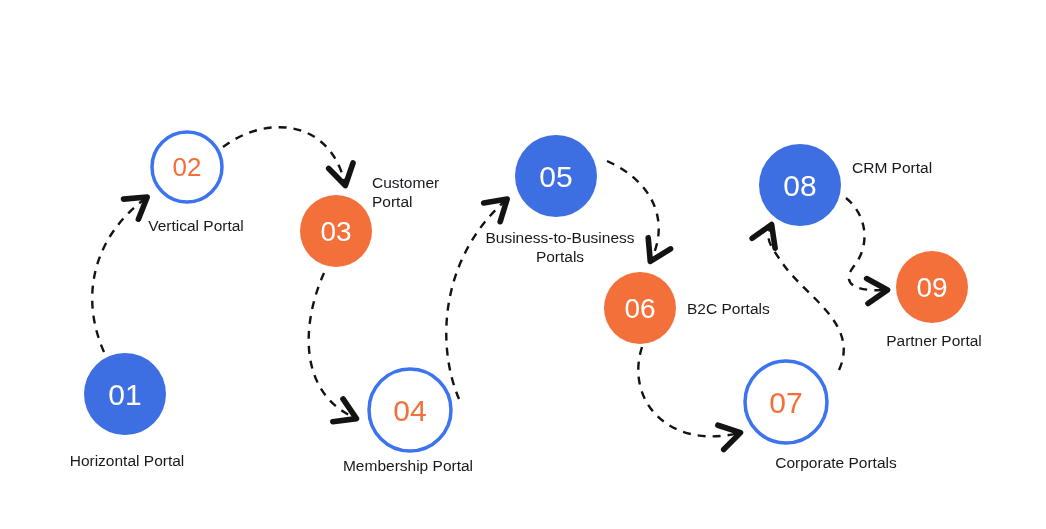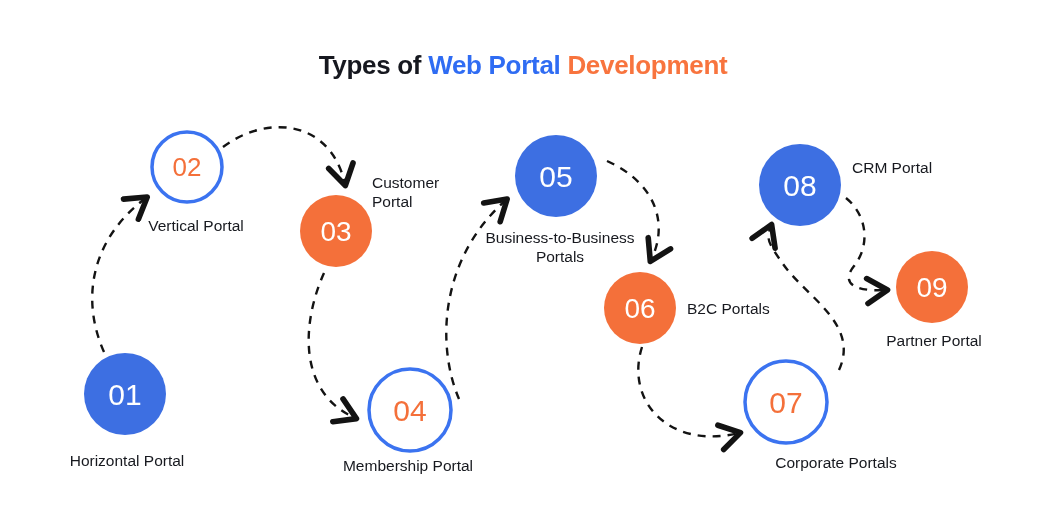--- a/index.html
+++ b/index.html
@@ -48,23 +48,20 @@
     font-size: 15.5px;
     font-weight: 500;
     fill: #17191f;
   }
 </style>
 </head>
 <body>
 
 <div class="canvas">
 
-  <div class="title">
-    <span>Types of </span><span class="t-blue">Web Portal </span><span class="t-orange">Development</span>
-  </div>
 
   <svg id="diagram" class="diagram" width="1046" height="529" viewBox="0 0 1046 529">
     <defs>
       <marker id="ah" viewBox="0 0 10 10" refX="7.5" refY="5" markerWidth="13" markerHeight="13" orient="auto">
         <path d="M1.5,1 L8,5 L1.5,9" fill="none" stroke="#131313" stroke-width="1.8" stroke-linecap="round" stroke-linejoin="round"></path>
       </marker>
     </defs>
   <path d="M104,352 C80,298 92,238 146,198" class="arrow" marker-end="url(#ah)"></path>
       <path d="M223,147 C265,115 330,118 345,184" class="arrow" marker-end="url(#ah)"></path>
       <path d="M324,273 C302,322 297,392 355,418" class="arrow" marker-end="url(#ah)"></path>

